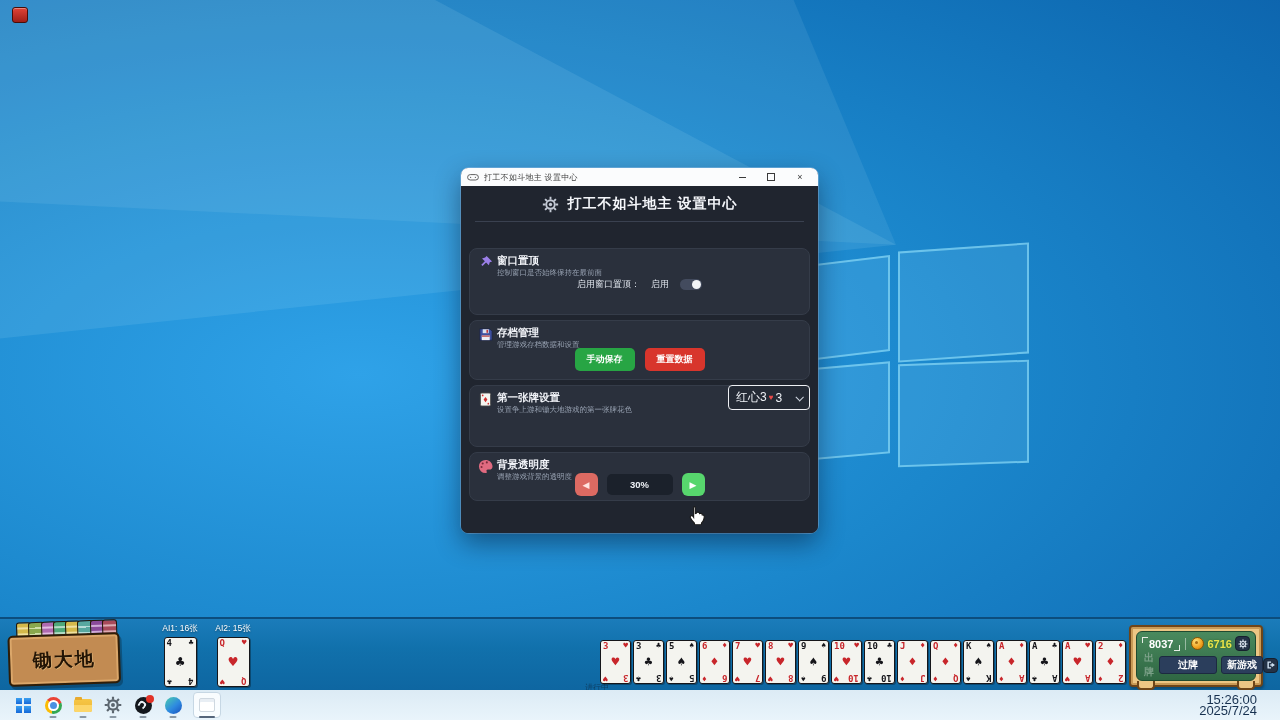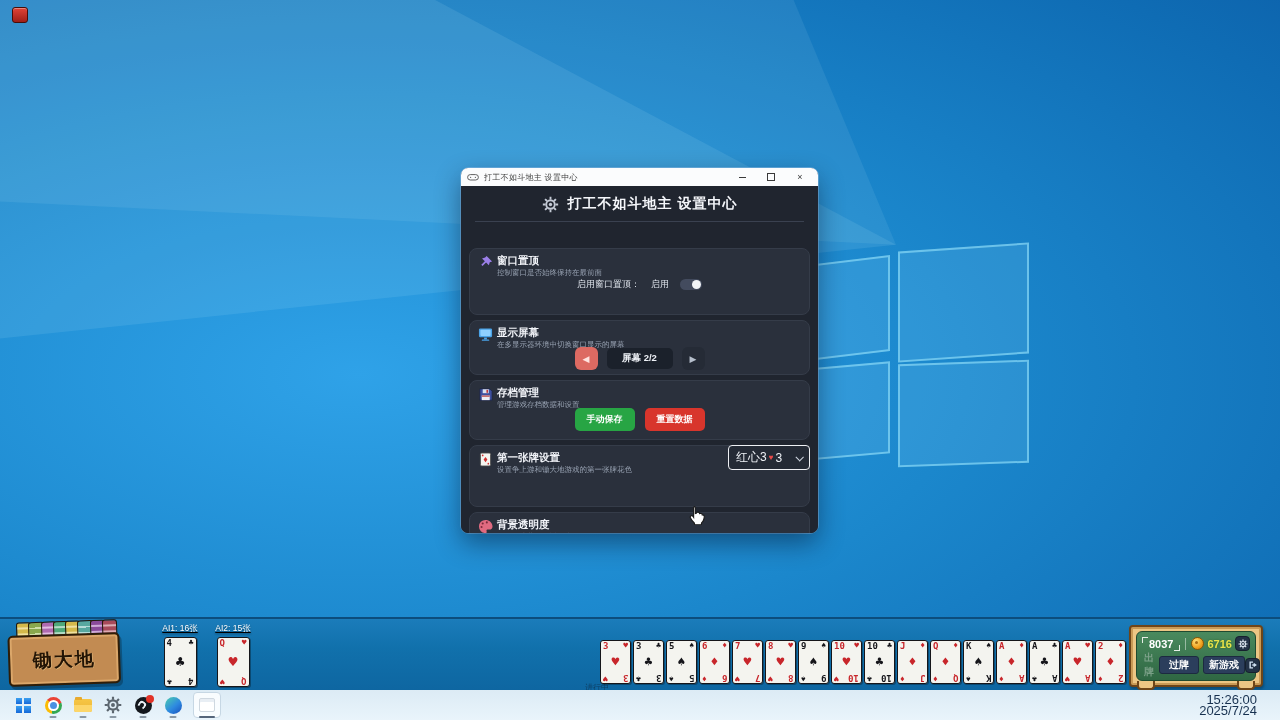--- a/index.html
+++ b/index.html
@@ -65,21 +65,21 @@
 
   
   .gbar{position:absolute;left:0;top:617px;width:1280px;height:73px;
     background:linear-gradient(180deg,#1b7cba 0,#1171ac 40%,#0e66a1 100%);border-top:2px solid #0c4d7d;box-sizing:border-box;}
   .logo{position:absolute;left:8px;top:2px;width:112px;height:64px;transform:rotate(-2deg);}
   .chips{position:absolute;left:9px;right:5px;top:0;height:17px;display:flex;}
   .chip{flex:1;margin-right:-3px;border:1.5px solid #241505;border-radius:3px;}
   .logo-body{position:absolute;left:0;right:0;top:13px;bottom:0;background:#c28b52;border:2.5px solid #2e1d08;border-radius:5px;
     box-shadow:inset 0 0 0 2px #dba76a,2px 3px 0 rgba(0,0,0,.25);display:flex;align-items:center;justify-content:center;}
   .logo-text{font-size:19px;font-weight:bold;color:#231405;letter-spacing:2px;text-shadow:.5px .5px 0 #e8c184;}
-  .ai{position:absolute;top:4px;width:44px;text-align:center;text-decoration:underline;}
+  .ai{position:absolute;top:4px;width:44px;text-align:center;}
   .ai.one{left:158px;}.ai.two{left:211px;}
   .ai .alab{font-size:8.5px;color:#fff;text-shadow:0 1px 2px rgba(0,0,0,.45);margin-bottom:2px;white-space:nowrap;}
   .pcard{position:relative;width:31px;height:44px;background:#f4f4ef;border:1.5px solid #16161a;border-radius:3px;
     font-family:"DejaVu Sans Mono",monospace;font-weight:bold;box-sizing:border-box;box-shadow:1px 1px 0 rgba(0,0,0,.3);flex:none;}
   .pcard .tl{position:absolute;top:0px;left:2px;font-size:9px;}
   .pcard .tr{position:absolute;top:0px;right:2px;font-size:8px;}
   .pcard .mid{position:absolute;top:50%;left:50%;transform:translate(-50%,-52%);font-size:13px;}
   .pcard .bl{position:absolute;bottom:0px;left:2px;font-size:8px;transform:rotate(180deg);}
   .pcard .br{position:absolute;bottom:0px;right:2px;font-size:9px;transform:rotate(180deg);}
   .pcard.red{color:#c8262b;}.pcard.black{color:#15151a;}
@@ -102,21 +102,21 @@
   .vdiv{width:1px;height:12px;background:rgba(255,255,255,.45);margin:0 5px;}
   .coin{width:11px;height:11px;border-radius:50%;background:radial-gradient(circle at 35% 30%,#ffe27a,#f0a01e 60%,#c87808);
     border:1px solid #8a5404;position:relative;flex:none;}
   .coin:after{content:"";position:absolute;left:3px;top:3px;width:3px;height:3px;border-radius:50%;background:#a86a10;}
   .coins{font-size:11px;font-weight:bold;color:#e8e34a;margin-left:3px;text-shadow:0 0 2px rgba(40,90,20,.8);}
   .sqbtn{margin-left:auto;width:15px;height:15px;border-radius:4px;background:#233246;border:1px solid #16202e;
     display:flex;align-items:center;justify-content:center;color:#dde6f0;box-sizing:border-box;flex:none;}
   .sqbtn svg{width:10px;height:10px;}
   .play-dis{font-size:10px;font-weight:bold;color:#86a892;opacity:.85;margin-left:2px;}
   .gbtn{background:#2b3e5c;border:1px solid #1c2a40;border-radius:3px;color:#fff;font-size:10px;font-weight:bold;
-    padding:1px 9px;margin-left:5px;white-space:nowrap;}
+    padding:1px 18px;margin-left:5px;white-space:nowrap;}
 
   
   .task{position:absolute;left:0;bottom:0;width:1280px;height:30px;background:linear-gradient(180deg,#dcebf5,#e9f4fb);
     display:flex;align-items:center;padding-left:8px;box-sizing:border-box;}
   .tbi{position:relative;width:24px;height:26px;margin:0 3px;display:flex;align-items:center;justify-content:center;flex:none;}
   .tbi.run:after{content:"";position:absolute;bottom:0;left:50%;transform:translateX(-50%);width:7px;height:2px;background:#8a98a5;border-radius:1px;}
   .start{width:15px;height:15px;display:grid;grid-template-columns:1fr 1fr;grid-template-rows:1fr 1fr;gap:1.5px;}
   .start div{background:linear-gradient(180deg,#3aa0f0,#1668d8);}
   .chrome{width:17px;height:17px;border-radius:50%;background:conic-gradient(from -45deg,#ea4335 0 33%,#34a853 0 66%,#fbbc05 0 100%);
     display:flex;align-items:center;justify-content:center;}
@@ -191,35 +191,20 @@
           <div class="sdesc">控制窗口是否始终保持在最前面</div>
           <div class="srow" style="top:29px;">
             <span class="lab">启用窗口置顶：</span>
             <span class="lab">启用</span>
             <div class="toggle">
                 <div class="knob"></div>
               </div>
           </div>
         </div>
 
-        <div class="sec h2">
-          <svg class="sic" viewBox="0 0 16 15">
-              <rect x="1" y="1" width="14" height="9.5" rx="1.5" fill="#4aa3e8"></rect>
-              <rect x="2.5" y="2.5" width="11" height="6.5" rx="1" fill="#8fd0ff"></rect>
-              <rect x="6.5" y="10.8" width="3" height="2" fill="#4aa3e8"></rect>
-              <rect x="4" y="12.8" width="8" height="1.4" rx=".7" fill="#4aa3e8"></rect>
-            </svg>
-          <div class="stitle">显示屏幕</div>
-          <div class="sdesc">在多显示器环境中切换窗口显示的屏幕</div>
-          <div class="srow" style="top:26px;gap:9px;">
-            <div class="abtn red">◀</div>
-            <div class="pill">屏幕 2/2</div>
-            <div class="abtn dark">▶</div>
-          </div>
-        </div>
 
         <div class="sec h3">
           <svg class="sic" viewBox="0 0 16 16">
               <path d="M2 2h10.5L15 4.5V14H2z" fill="#3d4f9e" stroke="#1c2440" stroke-width="0.8"></path>
               <rect x="5" y="2.4" width="6.5" height="4.2" fill="#d8e2f0"></rect>
               <rect x="9" y="3" width="1.7" height="3.2" fill="#c03a3a"></rect>
               <rect x="4" y="9" width="8.5" height="5" fill="#eceef4"></rect>
               <rect x="4" y="9" width="8.5" height="1.5" fill="#c05a5a"></rect>
             </svg>
           <div class="stitle">存档管理</div>

